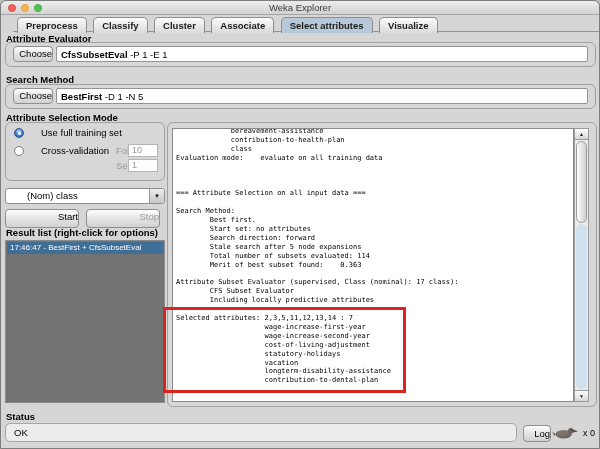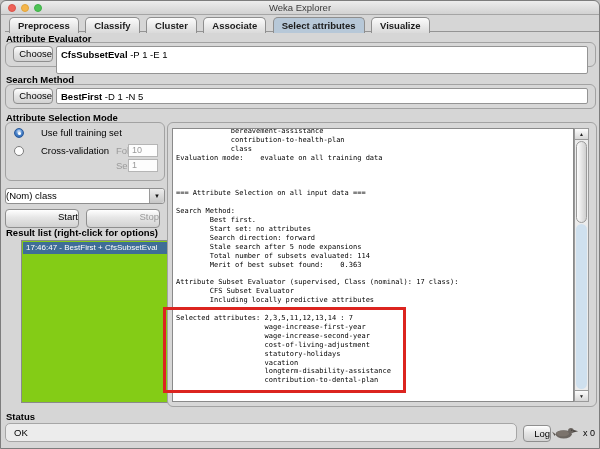--- a/index.html
+++ b/index.html
@@ -12,21 +12,21 @@
   .titlebar{position:absolute;left:0;top:0;right:0;height:13px;
     background:linear-gradient(#ededed,#d2d2d2);border-bottom:1px solid #a5a5a5;
     border-radius:6px 6px 0 0;}
   .titlebar .title{position:absolute;left:0;right:0;top:0;height:13px;
     text-align:center;font-size:9.5px;line-height:13px;color:#3c3c3c;}
   .light{position:absolute;top:3px;width:8px;height:8px;border-radius:50%;box-sizing:border-box;}
   .light.red{left:7px;background:#ef6258;border:1px solid #d95349;}
   .light.yellow{left:20px;background:#f6b64b;border:1px solid #dfa33c;}
   .light.green{left:33px;background:#4fc356;border:1px solid #3fb048;}
   
-  .tabstrip{position:absolute;left:4px;right:0;top:14px;height:17px;
+  .tabstrip{position:absolute;left:12px;right:0;top:14px;height:17px;
     padding-left:4px;border-bottom:1px solid #949494;box-sizing:border-box;}
   .tab{display:inline-block;margin-right:2px;height:16px;line-height:15px;
     padding:0 8px;font-size:9.5px;font-weight:bold;color:#1c1c1c;
     background:linear-gradient(#fbfbfb,#dadada);
     border:1px solid #8e8e8e;border-bottom:none;border-radius:5px 5px 0 0;
     box-sizing:border-box;vertical-align:bottom;}
   .tab.selected{background:#b7c8d8;}
   
   .sec{position:absolute;font-size:9.5px;font-weight:bold;color:#000;white-space:nowrap;}
   .group{position:absolute;border:1px solid #a2a2a2;border-radius:6px;background:#d7d7d7;box-sizing:border-box;}
@@ -40,25 +40,25 @@
   .radio{position:absolute;width:10px;height:10px;border-radius:50%;
     border:1px solid #7d7d7d;background:#fdfdfd;box-sizing:border-box;}
   .radio.on{background:radial-gradient(circle at 50% 35%,#bcd3ef 0 1px,#4d86cc 45%,#1f5ba8);border-color:#2a5a9b;}
   .radio.on::after{content:"";position:absolute;left:2.5px;top:2.5px;width:3px;height:3px;background:#fff;border-radius:50%;}
   .rlabel{position:absolute;font-size:9.5px;color:#000;white-space:nowrap;margin-left:12px;}
   .rlabel.dim{color:#9a9a9a;}
   .mini-field{position:absolute;background:#fdfdfd;border:1px solid #b5b5b5;
     font-size:9px;line-height:11px;color:#9a9a9a;padding:0 3px;box-sizing:border-box;}
   .dropdown{position:absolute;background:#fff;border:1px solid #8f8f8f;border-radius:3px;
     font-size:9.5px;line-height:14px;box-sizing:border-box;}
-  .dropdown .dtext{position:absolute;left:0;top:0;line-height:14px;white-space:nowrap;}
+  .dropdown .dtext{position:absolute;left:21px;top:0;line-height:14px;white-space:nowrap;}
   .darrow{position:absolute;right:0;top:0;bottom:0;width:14px;
     background:linear-gradient(#ededed,#c6c6c6);border-left:1px solid #9a9a9a;
     border-radius:0 3px 3px 0;text-align:center;font-size:6px;line-height:14px;color:#111;}
-  .listbox{position:absolute;background:#84cc16;border:1px solid #8a8a8a;box-sizing:border-box;overflow:hidden;margin-left:16px;}
+  .listbox{position:absolute;background:#737373;border:1px solid #8a8a8a;box-sizing:border-box;overflow:hidden;}
   .row-selected{background:#3f6e96;color:#fff;font-size:8px;line-height:12px;
     padding:0 3px;white-space:nowrap;overflow:hidden;}
   
   .outwhite{position:absolute;left:171px;top:127px;width:402px;height:274px;
     background:#fff;border:1px solid #8a8a8a;box-sizing:border-box;overflow:hidden;}
   .outwhite pre{margin:-2px 0 0 0;padding:0 0 0 3px;
     font-family:"DejaVu Sans Mono",monospace;font-size:7px;line-height:8.9px;color:#000;}
   .sb{position:absolute;left:573px;top:127px;width:15px;height:274px;
     background:#ececec;border:1px solid #9a9a9a;box-sizing:border-box;}
   .sb-btn{position:absolute;left:0;width:13px;height:11px;
@@ -95,21 +95,21 @@
     <span class="tab">Classify</span>
     <span class="tab">Cluster</span>
     <span class="tab">Associate</span>
     <span class="tab selected">Select attributes</span>
     <span class="tab">Visualize</span>
   </div>
 
   <div class="sec" style="left:5px;top:32px">Attribute Evaluator</div>
   <div class="group" style="left:4px;top:41px;width:591px;height:25px"></div>
   <div class="btn" style="left:12px;top:45px;width:40px;height:16px;line-height:14px">Choose</div>
-  <div class="scheme-field" style="left:55px;top:45px;width:532px;height:28px"><span class="scheme-name">CfsSubsetEval</span><span> -P 1 -E 1</span></div>
+  <div class="scheme-field" style="left:55px;top:45px;width:532px;height:16px"><span class="scheme-name">CfsSubsetEval</span><span> -P 1 -E 1</span></div>
 
   <div class="sec" style="left:5px;top:73px">Search Method</div>
   <div class="group" style="left:4px;top:83px;width:591px;height:25px"></div>
   <div class="btn" style="left:12px;top:87px;width:40px;height:16px;line-height:14px">Choose</div>
   <div class="scheme-field" style="left:55px;top:87px;width:532px;height:16px"><span class="scheme-name">BestFirst</span><span> -D 1 -N 5</span></div>
 
   <div class="sec" style="left:5px;top:111px">Attribute Selection Mode</div>
   <div class="group" style="left:4px;top:121px;width:160px;height:59px"></div>
   <span class="radio on" style="left:13px;top:127px"></span>
   <span class="rlabel" style="left:28px;top:126px">Use full training set</span>

